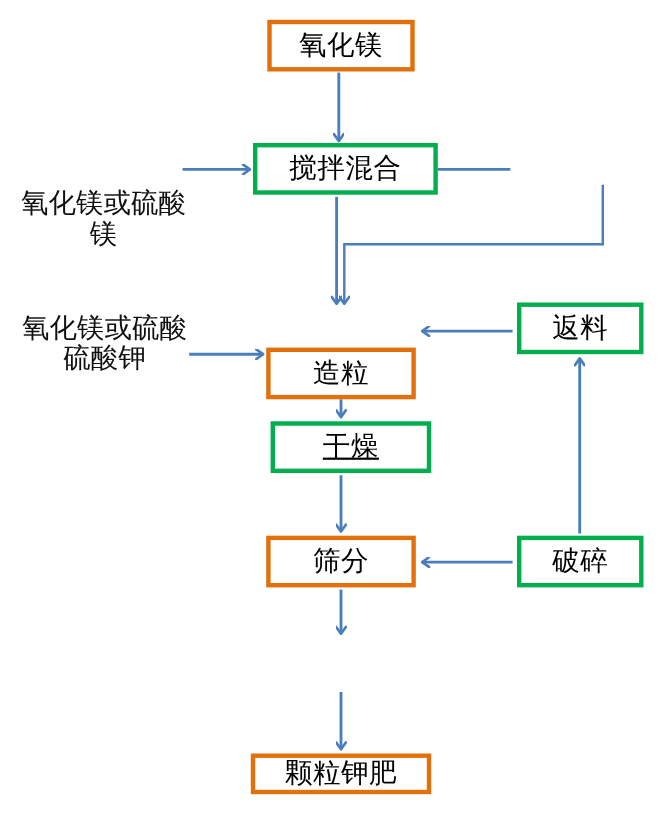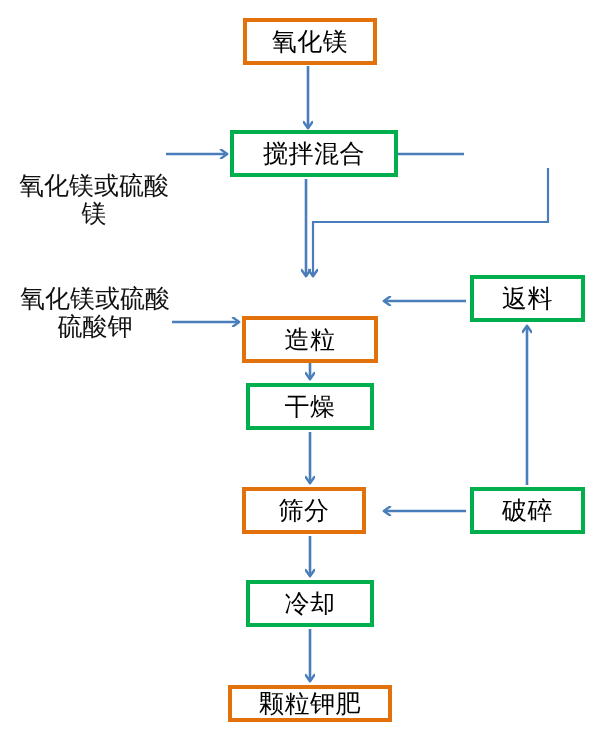--- a/index.html
+++ b/index.html
@@ -111,31 +111,28 @@
   </div>
 
   <div class="node green" style="left:230px; top:130px; width:168px; height:47px;">
     <span>搅拌混合</span>
   </div>
 
   <div class="node orange" style="left:242px; top:280px; width:136px; height:47px;margin-top:36px;">
     <span>造粒</span>
   </div>
 
-  <div class="node green" style="left:246px; top:383px; width:128px; height:47px;">
+  <div class="node green" style="left:246px; top:383px; width:146px; height:47px;text-decoration:underline;">
     <span>干燥</span>
   </div>
 
-  <div class="node orange" style="left:242px; top:487px; width:124px; height:47px;justify-content:center;">
+  <div class="node orange" style="left:242px; top:487px; width:136px; height:47px;justify-content:center;">
     <span>筛分</span>
   </div>
 
-  <div class="node green" style="left:246px; top:580px; width:128px; height:47px;">
-    <span>冷却</span>
-  </div>
 
   <div class="node orange" style="left:228px; top:685px; width:164px; height:37px;">
     <span>颗粒钾肥</span>
   </div>
 
   <div class="node green" style="left:470px; top:487px; width:115px; height:47px;">
     <span>破碎</span>
   </div>
 
   <div class="node green" style="left:470px; top:275px; width:115px; height:47px;">

